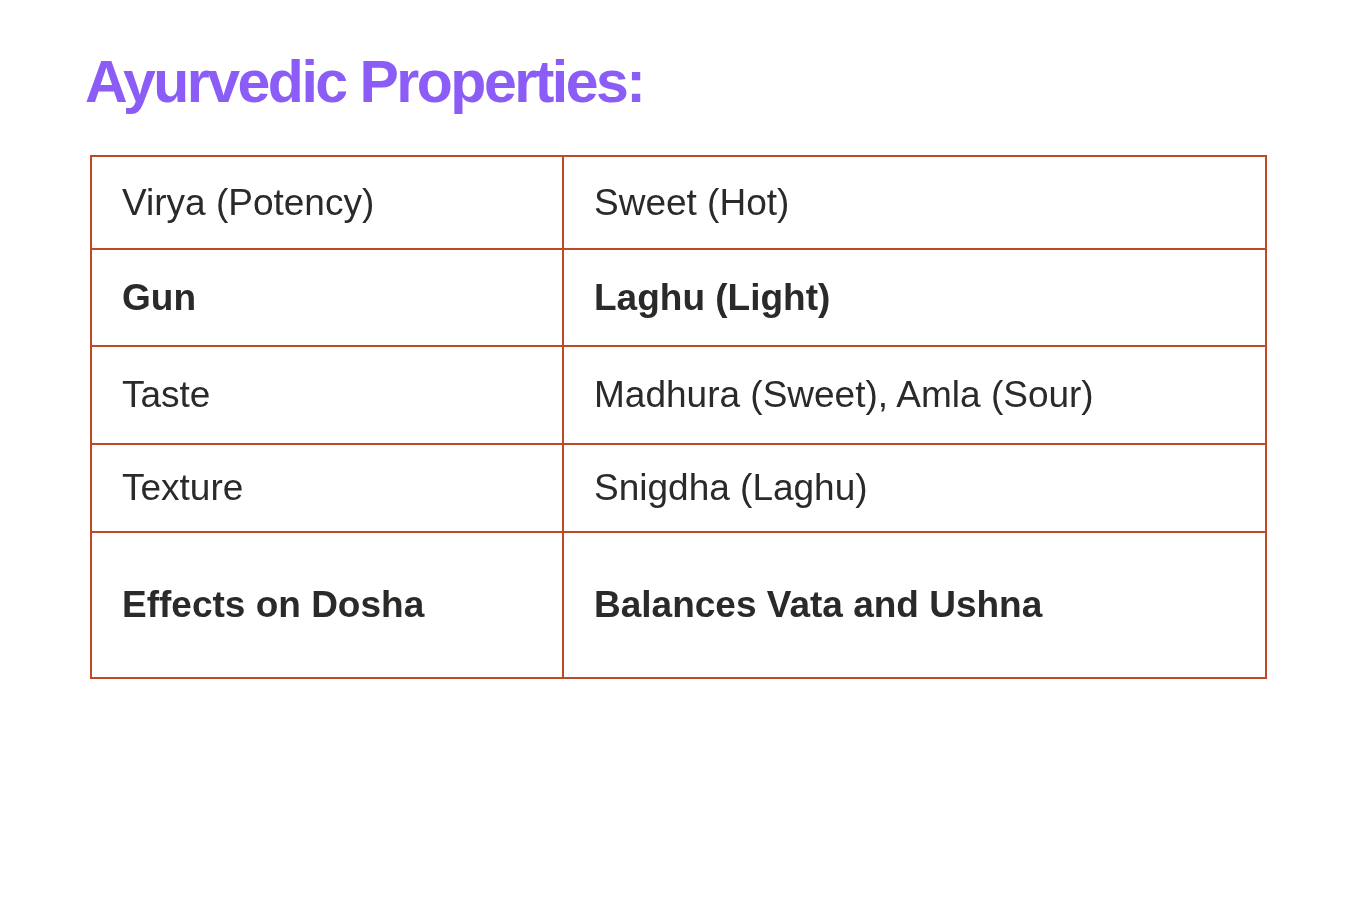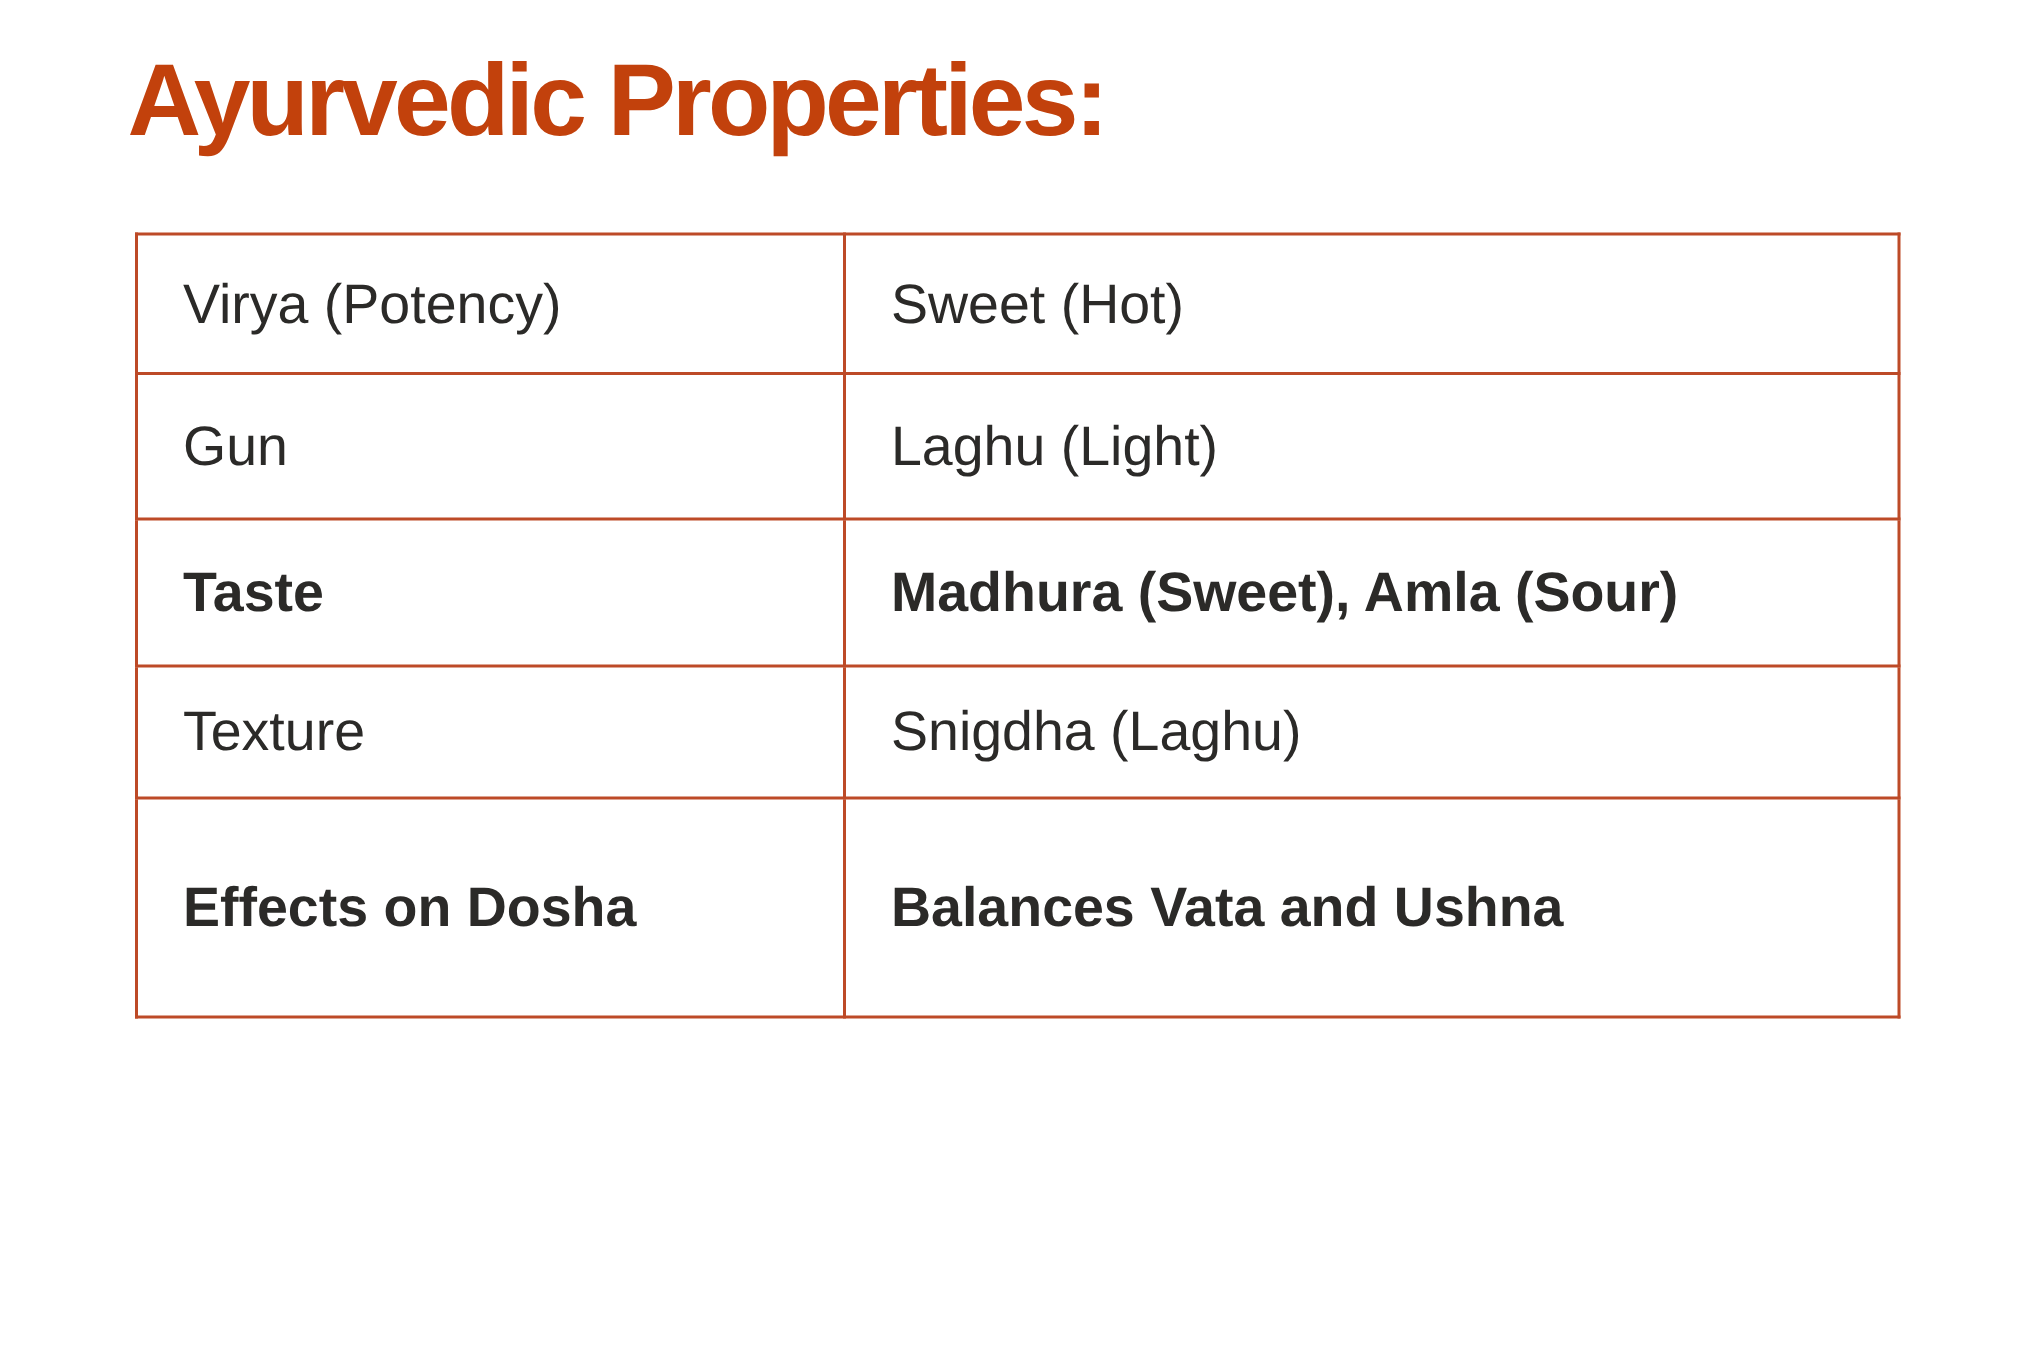--- a/index.html
+++ b/index.html
@@ -11,25 +11,25 @@
   body{
     background:#ffffff;
     font-family:"Liberation Sans","DejaVu Sans",sans-serif;
     color:var(--text-color);
     position:relative;
     overflow:hidden;
   }
   .page-title{
     position:absolute;
     left:85px;
-    top:28px;
-    font-size:68px;
+    top:48px;
+    font-size:59px;
     font-weight:700;
     letter-spacing:-2.5px;
-    color:#c2410c;
+    color:#8b5cf6;
     white-space:nowrap;
   }
   table.props{
     position:absolute;
     left:90px;
     top:155px;
     width:1177px;
     border-collapse:collapse;
     table-layout:fixed;
   }
@@ -37,22 +37,22 @@
     border:2.5px solid var(--border-color);
     vertical-align:middle;
     font-size:37px;
     line-height:1.45;
     color:var(--text-color);
     padding:6px 40px 6px 30px;
     background:#ffffff;
   }
   td.col-property{width:472px;border-radius:28px;}
   tr.r1{height:93px;}
-  tr.r2{height:97px;}
-  tr.r3{height:98px;font-weight:bold;}
+  tr.r2{height:97px;font-weight:bold;}
+  tr.r3{height:98px;}
   tr.r4{height:88px;margin-top:18px;}
   tr.r5{height:146px;font-weight:bold;}
   tr.r6{height:166px;}
 </style>
 </head>
 <body>
 
 <h1 class="page-title">Ayurvedic Properties:</h1>
 
 <table class="props">

